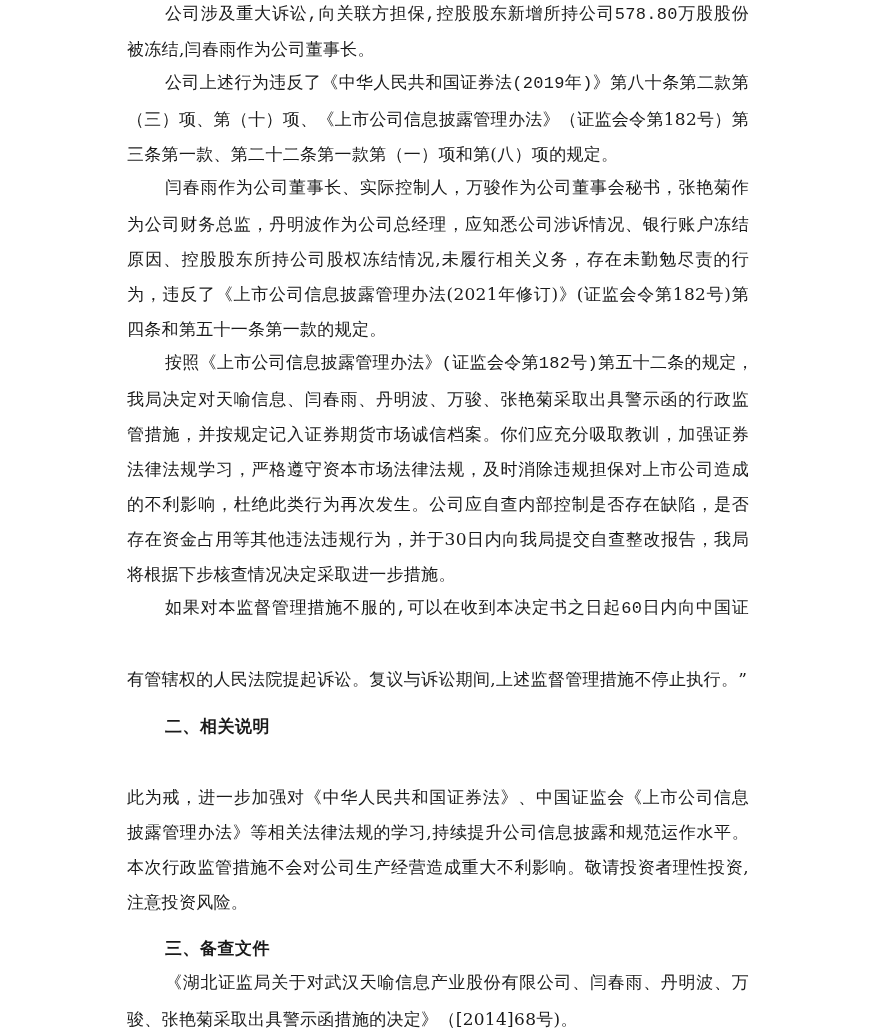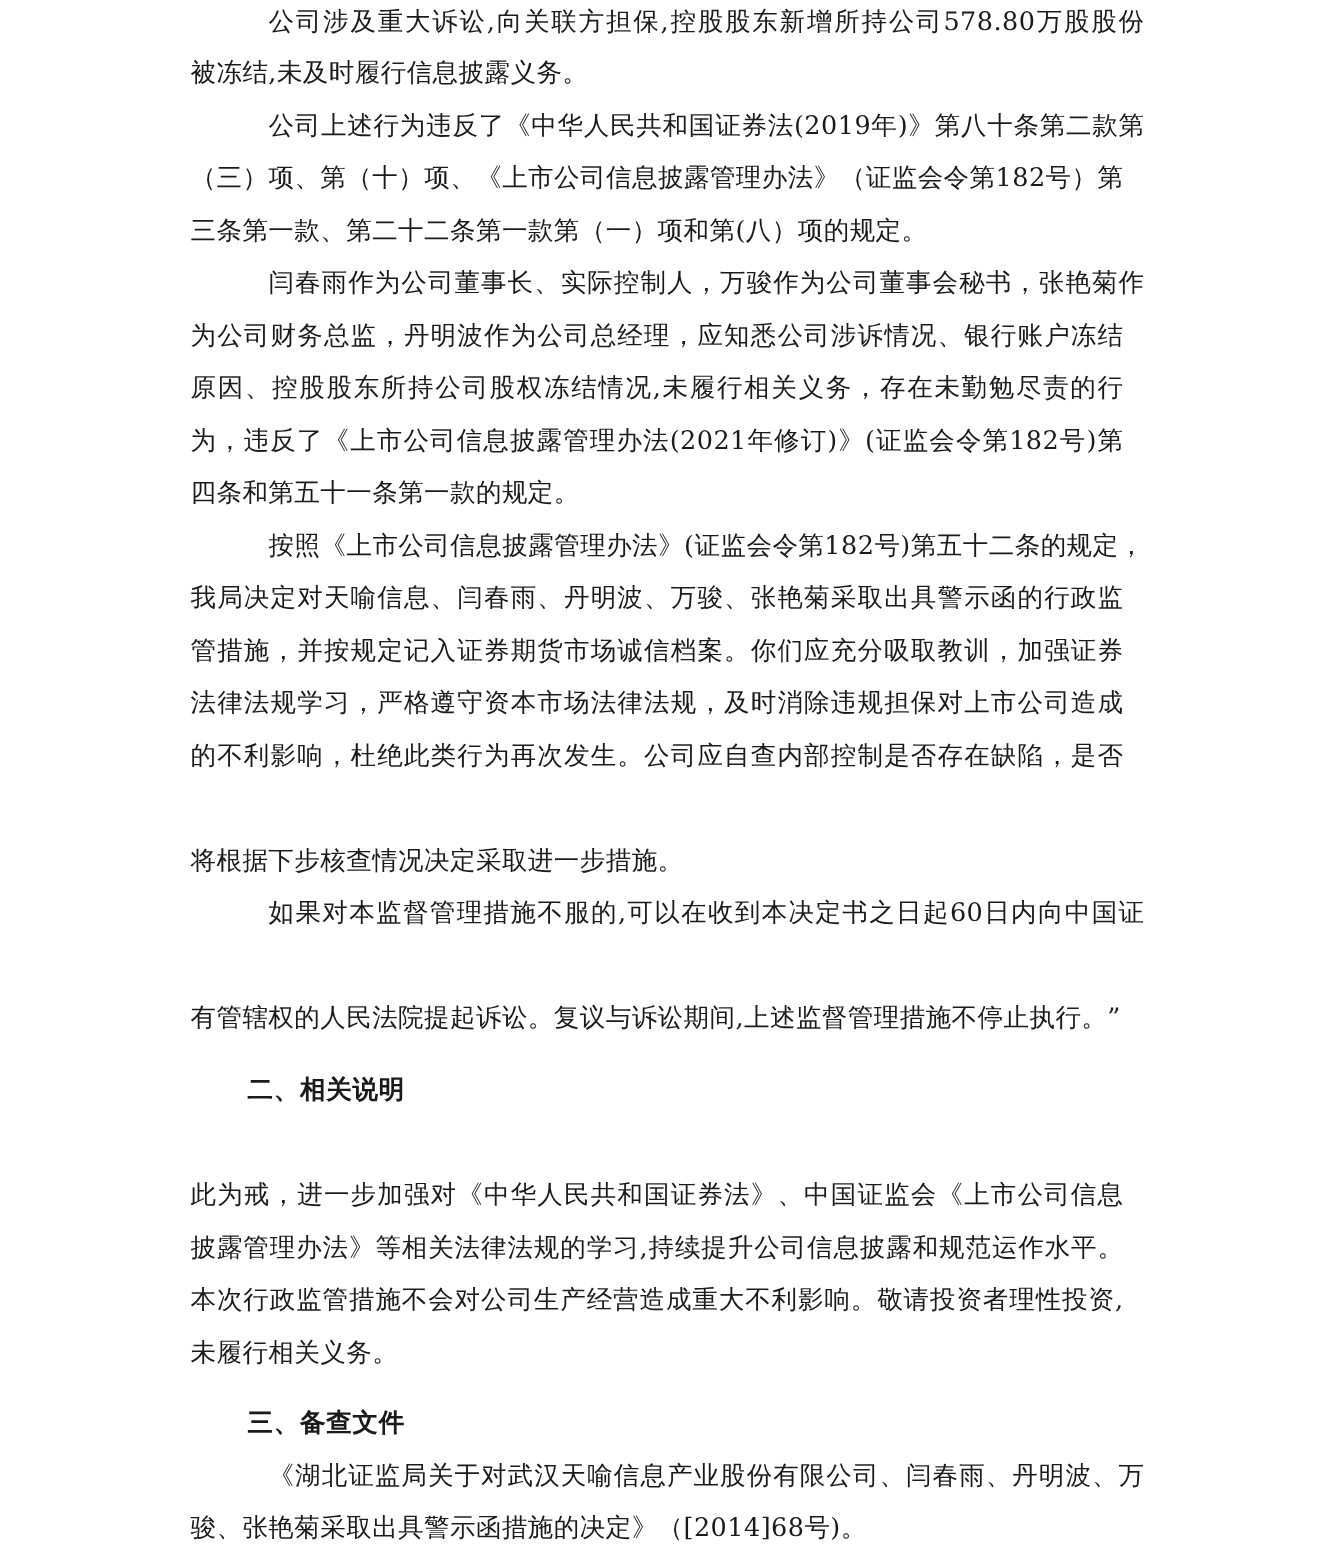--- a/index.html
+++ b/index.html
@@ -2,56 +2,57 @@
 <html><head>
 <meta charset="utf-8">
 <style>
   html, body { margin:0; padding:0; background:#ffffff; }
   body { width:878px; height:1029px; overflow:hidden; position:relative;
          font-family: "DejaVu Serif", "Liberation Serif", serif; color:#1a1a1a; }
   .page { position:absolute; left:0; top:0; width:878px; height:1029px; }
   .line { position:absolute; left:127px; width:630px; font-size:17px; line-height:22px;
           white-space:nowrap; letter-spacing:0.3px; }
   .line.justify { text-align:justify; text-align-last:justify; width:622px; }
-  .line.indent { left:179px; }
+  .line.indent { left:165px;font-family:Liberation Mono, monospace; }
   .line.indent.justify { width:584px; }
   .heading { position:absolute; left:165px; font-size:17px; font-weight:bold; line-height:22px;
              font-family: Liberation Serif, serif; letter-spacing:0.5px; }
 </style>
 </head>
 <body>
 
 <div class="page">
 
   <div class="line indent justify" style="top:4px">公司涉及重大诉讼,向关联方担保,控股股东新增所持公司578.80万股股份</div>
-  <div class="line" style="top:38px">被冻结,未及时履行信息披露义务。</div>
+  <div class="line" style="top:38px">被冻结,闫春雨作为公司董事长。</div>
 
   <div class="line indent justify" style="top:73px">公司上述行为违反了《中华人民共和国证券法(2019年)》第八十条第二款第</div>
   <div class="line justify" style="top:108px">（三）项、第（十）项、《上市公司信息披露管理办法》（证监会令第182号）第</div>
   <div class="line" style="top:143px">三条第一款、第二十二条第一款第（一）项和第(八）项的规定。</div>
 
   <div class="line indent justify" style="top:178px">闫春雨作为公司董事长、实际控制人，万骏作为公司董事会秘书，张艳菊作</div>
   <div class="line justify" style="top:213px">为公司财务总监，丹明波作为公司总经理，应知悉公司涉诉情况、银行账户冻结</div>
   <div class="line justify" style="top:248px">原因、控股股东所持公司股权冻结情况,未履行相关义务，存在未勤勉尽责的行</div>
   <div class="line justify" style="top:283px">为，违反了《上市公司信息披露管理办法(2021年修订)》(证监会令第182号)第</div>
   <div class="line" style="top:318px">四条和第五十一条第一款的规定。</div>
 
   <div class="line indent justify" style="top:353px">按照《上市公司信息披露管理办法》(证监会令第182号)第五十二条的规定，</div>
   <div class="line justify" style="top:388px">我局决定对天喻信息、闫春雨、丹明波、万骏、张艳菊采取出具警示函的行政监</div>
   <div class="line justify" style="top:423px">管措施，并按规定记入证券期货市场诚信档案。你们应充分吸取教训，加强证券</div>
   <div class="line justify" style="top:493px">的不利影响，杜绝此类行为再次发生。公司应自查内部控制是否存在缺陷，是否</div>
   <div class="line justify" style="top:458px">法律法规学习，严格遵守资本市场法律法规，及时消除违规担保对上市公司造成</div>
+  <div class="line justify" style="top:528px">存在资金占用等其他违法违规行为，并于30日内向我局提交自查整改报告，我局</div>
   <div class="line" style="top:563px">将根据下步核查情况决定采取进一步措施。</div>
 
   <div class="line indent justify" style="top:598px">如果对本监督管理措施不服的,可以在收到本决定书之日起60日内向中国证</div>
   <div class="line" style="top:668px">有管辖权的人民法院提起诉讼。复议与诉讼期间,上述监督管理措施不停止执行。”</div>
 
   <div class="heading" style="top:716px">二、相关说明</div>
   <div class="line justify" style="top:786px">此为戒，进一步加强对《中华人民共和国证券法》、中国证监会《上市公司信息</div>
   <div class="line justify" style="top:821px">披露管理办法》等相关法律法规的学习,持续提升公司信息披露和规范运作水平。</div>
   <div class="line justify" style="top:856px">本次行政监管措施不会对公司生产经营造成重大不利影响。敬请投资者理性投资,</div>
-  <div class="line" style="top:891px">未履行相关义务。</div>
+  <div class="line" style="top:891px">注意投资风险。</div>
 
   <div class="heading" style="top:938px">三、备查文件</div>
   <div class="line indent justify" style="top:973px">《湖北证监局关于对武汉天喻信息产业股份有限公司、闫春雨、丹明波、万</div>
   <div class="line" style="top:1008px">骏、张艳菊采取出具警示函措施的决定》（[2014]68号)。</div>
 
 </div>
 
 </body></html>

